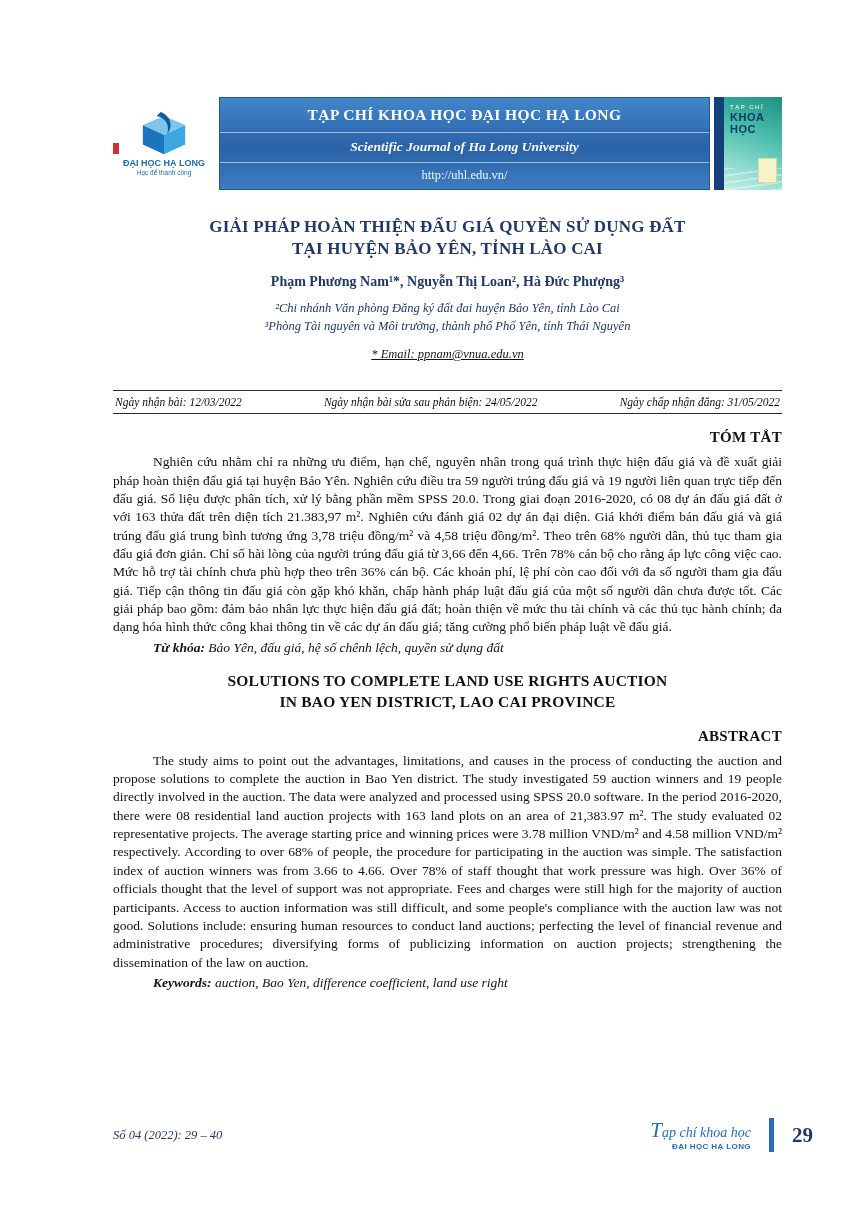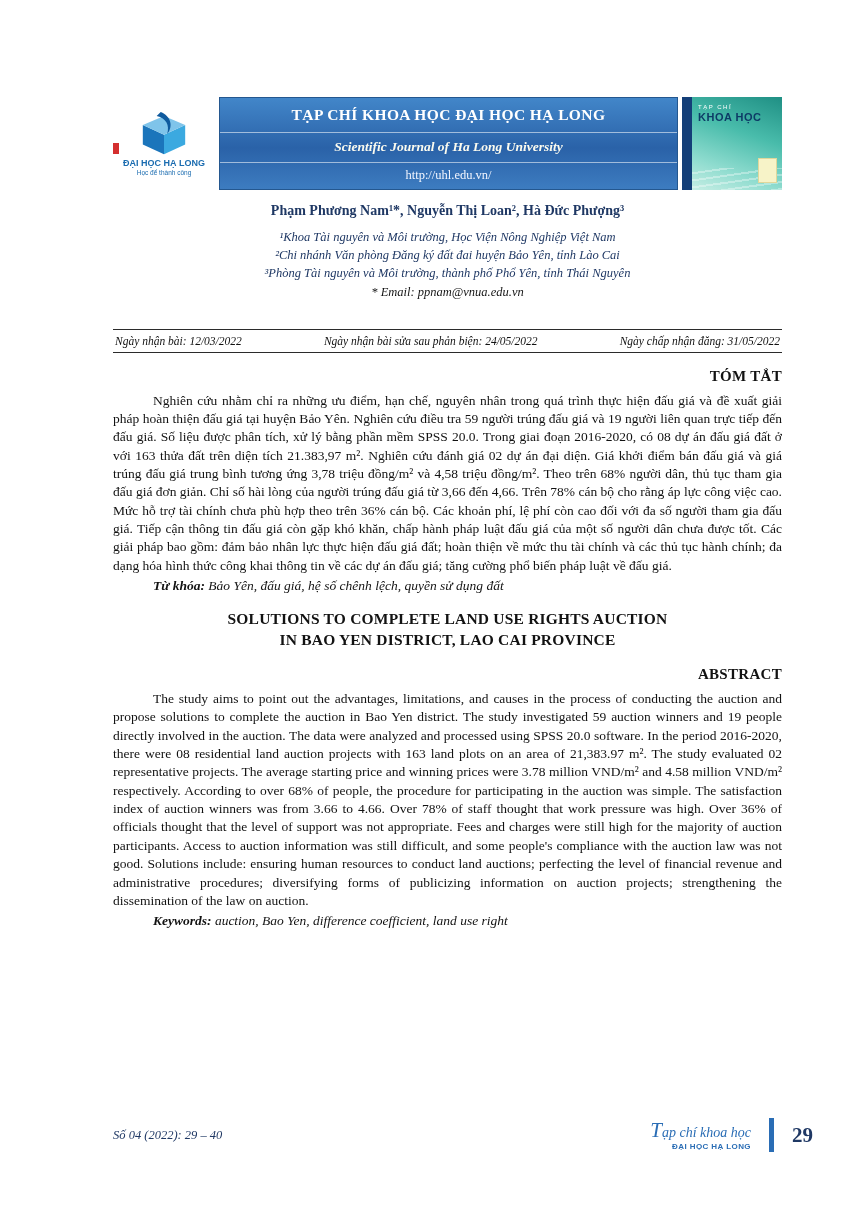--- a/index.html
+++ b/index.html
@@ -33,36 +33,36 @@
   .jt-vi {
     flex:1.15; font-family:"Liberation Serif", serif; font-weight:bold; font-size:15.5px;
     letter-spacing:.4px; border-bottom:1px solid rgba(255,255,255,.55);
   }
   .jt-en {
     flex:1; font-style:italic; font-weight:bold; font-size:13.5px; color:#fbfbef;
     border-bottom:1px solid rgba(255,255,255,.55);
   }
   .jt-url { flex:.9; font-size:12.5px; color:#f2f6ff; }
 
-  .cover { width:100px; margin-left:4px; position:relative; overflow:hidden;
+  .cover { width:68px; margin-left:4px; position:relative; overflow:hidden;
     background:linear-gradient(200deg,#1f8f84 0%, #49bcab 38%, #8fdccf 72%, #cdf0e7 100%);
   }
   .cover-strip { position:absolute; left:0; top:0; bottom:0; width:10px; background:#143f78; }
   .cover-text { position:absolute; top:7px; left:16px; }
   .cover-small { font-family:"Liberation Sans", sans-serif; font-size:6px; color:#fff; letter-spacing:1.5px; }
   .cover-title { font-family:"Liberation Sans", sans-serif; font-size:11px; font-weight:bold; color:#0d3b66; letter-spacing:.5px; margin-top:1px; }
   .cover-accent { position:absolute; right:5px; bottom:7px; width:19px; height:25px; background:#f7f3c8; border:1px solid #e0d79b; }
   .cover-wave { position:absolute; left:10px; right:0; bottom:0; height:22px;
     background:repeating-linear-gradient(-8deg, rgba(255,255,255,.35) 0 2px, transparent 2px 7px); }
 
   
   .title-vi { margin-top:26px; text-align:center; color:#1f3864; font-weight:bold; font-size:17px; line-height:1.32; letter-spacing:.2px; }
   .authors { margin-top:13px; text-align:center; color:#1f3864; font-weight:bold; font-size:14px; }
   .affils { margin-top:9px; text-align:center; font-style:italic; color:#1f3864; font-size:12.5px; line-height:1.45; }
-  .email { margin-top:1px; color:#141414; }
+  .email { margin-top:10px; color:#141414;text-decoration:underline; }
 
   .dates {
     margin-top:27px; display:flex; justify-content:space-between;
     border-top:1px solid #2b2b2b; border-bottom:1px solid #2b2b2b;
     padding:5px 2px; font-style:italic; font-size:11.5px; color:#111;
   }
 
   .sec-heading { margin-top:15px; text-align:right; font-weight:bold; font-size:15px; color:#121212; letter-spacing:.3px; }
   .body-text { margin-top:7px; font-size:13.5px; line-height:1.36; text-align:justify; text-indent:40px; color:#121212; }
   .kw-line { margin-top:3px; font-size:13.5px; text-indent:40px; font-style:italic; color:#121212; }
@@ -111,25 +111,28 @@
       <span class="cover-strip"></span>
       <span class="cover-wave"></span>
       <div class="cover-text">
         <div class="cover-small">TẠP CHÍ</div>
         <div class="cover-title">KHOA HỌC</div>
       </div>
       <span class="cover-accent"></span>
     </div>
   </header>
 
+  <div class="title-vi">
+    <div>GIẢI PHÁP HOÀN THIỆN ĐẤU GIÁ QUYỀN SỬ DỤNG ĐẤT</div>
+    <div>TẠI HUYỆN BẢO YÊN, TỈNH LÀO CAI</div>
+  </div>
 
   <div class="authors">Phạm Phương Nam¹*, Nguyễn Thị Loan², Hà Đức Phượng³</div>
 
   <div class="affils">
-    <div>¹Khoa Tài nguyên và Môi trường, Học Viện Nông Nghiệp Việt Nam</div>
     <div>²Chi nhánh Văn phòng Đăng ký đất đai huyện Bảo Yên, tỉnh Lào Cai</div>
     <div>³Phòng Tài nguyên và Môi trường, thành phố Phổ Yên, tỉnh Thái Nguyên</div>
     <div class="email">* Email: ppnam@vnua.edu.vn</div>
   </div>
 
   <div class="dates">
     <span>Ngày nhận bài: 12/03/2022</span>
     <span>Ngày nhận bài sửa sau phản biện: 24/05/2022</span>
     <span>Ngày chấp nhận đăng: 31/05/2022</span>
   </div>

